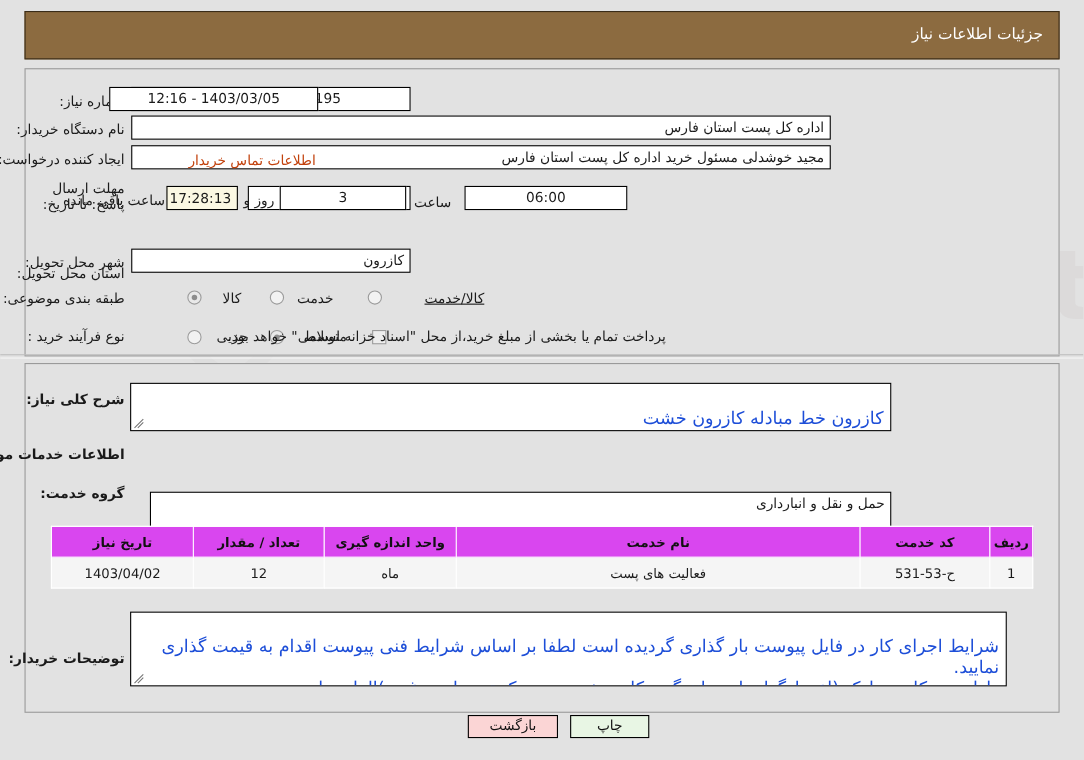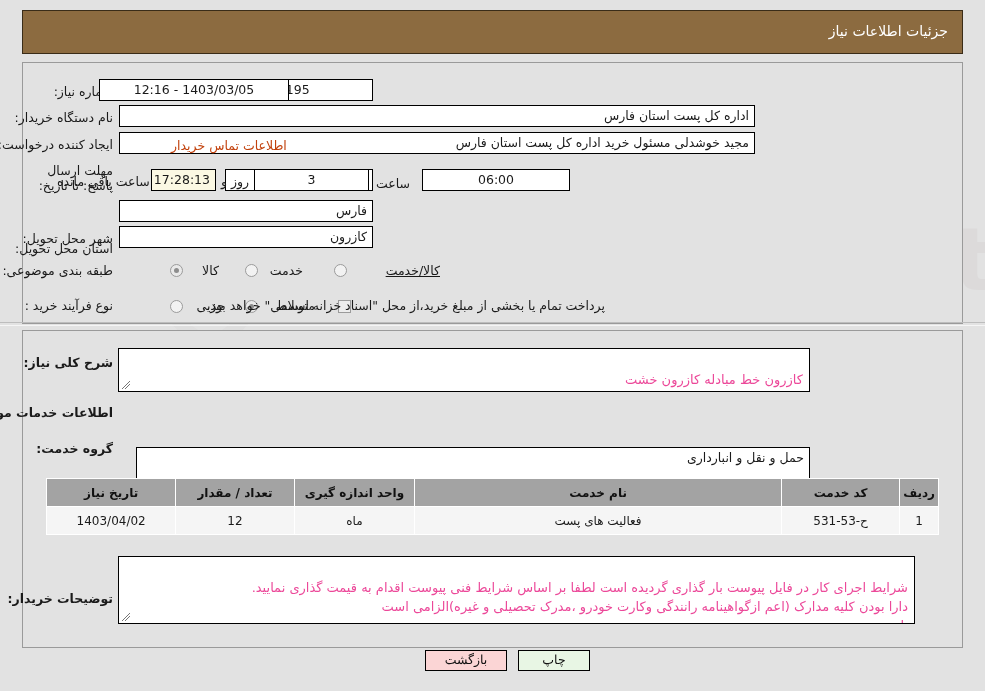--- a/index.html
+++ b/index.html
@@ -105,22 +105,22 @@
     background: #ededed;
     box-sizing: border-box;
     z-index: 3;
   }
   
   .ta {
     position: absolute;
     background: #ffffff;
     border: 1px solid #000000;
     box-sizing: border-box;
-    font-size: 13px;
-    color: #ec4899;
+    font-size: 16px;
+    color: #1d4ed8;
     line-height: 19px;
     padding: 2px 6px 0 6px;
     text-align: right;
     direction: rtl;
     z-index: 3;
     overflow: hidden;
     white-space: pre-line;
   }
   .ta .grip {
     position: absolute;
@@ -133,21 +133,21 @@
     position: absolute;
     left: 46px; top: 478px;
     width: 893px;
     border-collapse: collapse;
     font-size: 12px;
     z-index: 3;
     background: #ffffff;
     direction: rtl;
   }
   .tbl th {
-    background: #a3a3a3;
+    background: #d946ef;
     border: 1px solid #ffffff;
     font-weight: bold;
     color: #111;
     height: 25px;
     font-size: 12px;
     text-align: center;
   }
   .tbl td {
     background: #f5f5f5;
     border: 1px solid #ffffff;
@@ -216,21 +216,20 @@
   <span class="lbl" style="right:872px; top:163px; white-space:normal; width:84px; text-align:right; line-height:15px;">مهلت ارسال پاسخ: تا تاریخ:</span>
   <div class="box" style="right:612px; top:169px; width:148px; height:22px;">1403/03/09</div>
   <span class="lbl" style="right:575px; top:176px;">ساعت</span>
   <div class="box" style="right:415px; top:169px; width:148px; height:22px;">06:00</div>
   <div class="box" style="left:254px; top:169px; width:115px; height:22px;">3</div>
   <span class="lbl" style="left:221px; right:auto; top:174px;">روز و</span>
   <div class="box cream" style="left:151px; top:169px; width:65px; height:22px;">17:28:13</div>
   <span class="lbl" style="left:57px; right:auto; top:174px;">ساعت باقی مانده</span>
 
   <span class="lbl" style="right:872px; top:205px;margin-top:36px;">استان محل تحویل:</span>
-  <div class="box rtltext" style="right:612px; top:200px; width:254px; height:22px;">فارس</div>
 
   <span class="lbl" style="right:872px; top:231px;">شهر محل تحویل:</span>
   <div class="box rtltext" style="right:612px; top:226px; width:254px; height:22px;">کازرون</div>
 
   <span class="lbl" style="right:872px; top:263px;">طبقه بندی موضوعی:</span>
 
   <div class="radio on" style="right:802px; top:264px;"></div>
   <span class="lbl" style="right:766px; top:263px;">کالا</span>
 
   <div class="radio" style="right:727px; top:264px;"></div>

